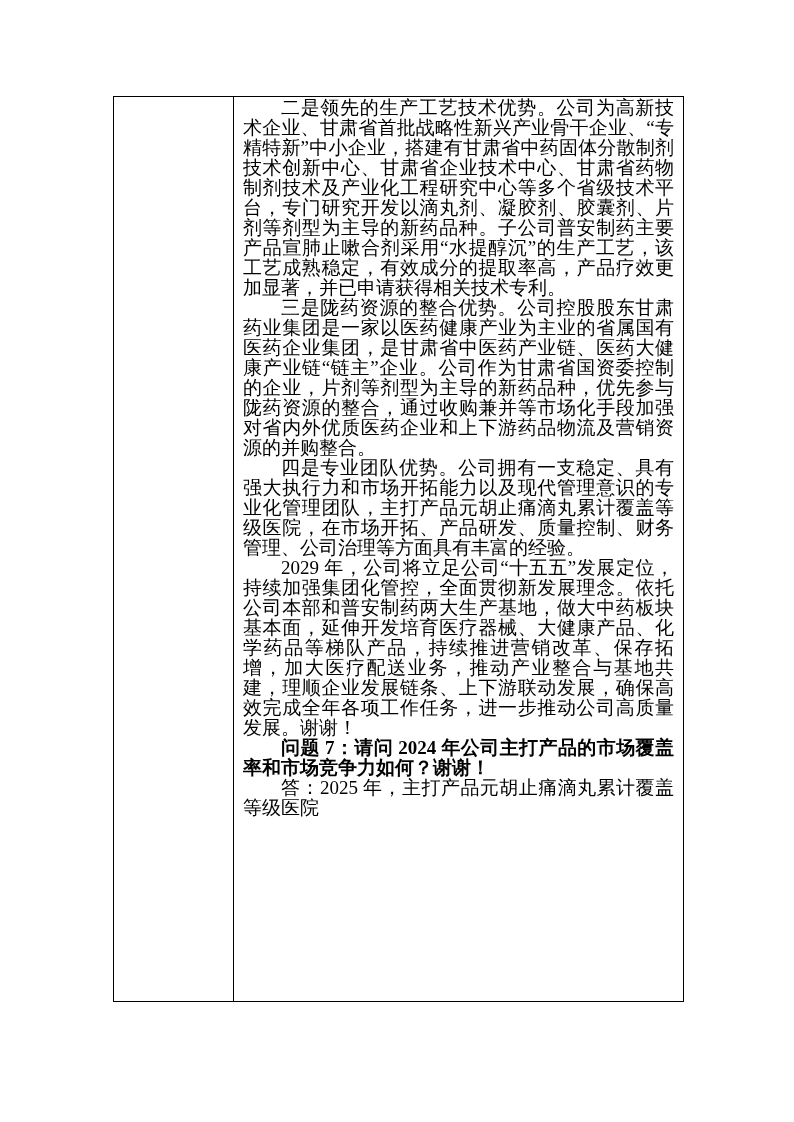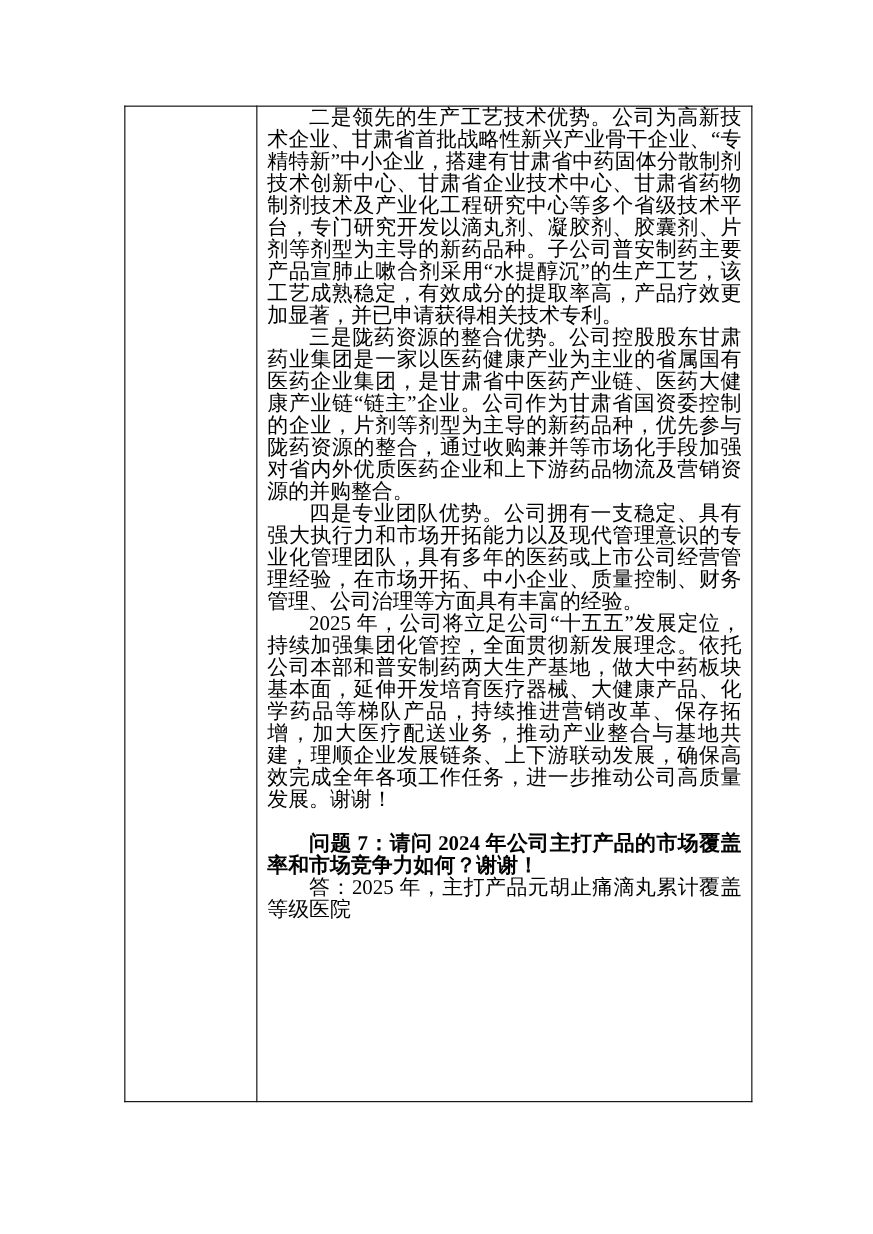--- a/index.html
+++ b/index.html
@@ -39,35 +39,34 @@
   p.para {
     margin: 0;
     font-size: 19px;
     line-height: 20px;
     text-align: justify;
     text-indent: 2em;
     word-break: break-all;
   }
   p.para.bold {
     font-weight: bold;
-    margin-top: 20px;
   }
 </style>
 </head>
 <body>
 
 <div class="page">
   <table class="doc-table">
     <tbody>
         <tr>
       <td class="cell-left"></td>
       <td class="cell-right">
         <p class="para">二是领先的生产工艺技术优势。公司为高新技术企业、甘肃省首批战略性新兴产业骨干企业、“专精特新”中小企业，搭建有甘肃省中药固体分散制剂技术创新中心、甘肃省企业技术中心、甘肃省药物制剂技术及产业化工程研究中心等多个省级技术平台，专门研究开发以滴丸剂、凝胶剂、胶囊剂、片剂等剂型为主导的新药品种。子公司普安制药主要产品宣肺止嗽合剂采用“水提醇沉”的生产工艺，该工艺成熟稳定，有效成分的提取率高，产品疗效更加显著，并已申请获得相关技术专利。</p>
         <p class="para">三是陇药资源的整合优势。公司控股股东甘肃药业集团是一家以医药健康产业为主业的省属国有医药企业集团，是甘肃省中医药产业链、医药大健康产业链“链主”企业。公司作为甘肃省国资委控制的企业，片剂等剂型为主导的新药品种，优先参与陇药资源的整合，通过收购兼并等市场化手段加强对省内外优质医药企业和上下游药品物流及营销资源的并购整合。</p>
-        <p class="para">四是专业团队优势。公司拥有一支稳定、具有强大执行力和市场开拓能力以及现代管理意识的专业化管理团队，具有多年的医药或上市公司经营管理经验，在市场开拓、中小企业、质量控制、财务管理、公司治理等方面具有丰富的经验。</p>
-        <p class="para">2025 年，公司将立足公司“十五五”发展定位，持续加强集团化管控，全面贯彻新发展理念。依托公司本部和普安制药两大生产基地，做大中药板块基本面，延伸开发培育医疗器械、大健康产品、化学药品等梯队产品，持续推进营销改革、保存拓增，加大医疗配送业务，推动产业整合与基地共建，理顺企业发展链条、上下游联动发展，确保高效完成全年各项工作任务，进一步推动公司高质量发展。谢谢！</p>
+        <p class="para">四是专业团队优势。公司拥有一支稳定、具有强大执行力和市场开拓能力以及现代管理意识的专业化管理团队，主打产品元胡止痛滴丸累计覆盖等级医院，在市场开拓、产品研发、质量控制、财务管理、公司治理等方面具有丰富的经验。</p>
+        <p class="para">2029 年，公司将立足公司“十五五”发展定位，持续加强集团化管控，全面贯彻新发展理念。依托公司本部和普安制药两大生产基地，做大中药板块基本面，延伸开发培育医疗器械、大健康产品、化学药品等梯队产品，持续推进营销改革、保存拓增，加大医疗配送业务，推动产业整合与基地共建，理顺企业发展链条、上下游联动发展，确保高效完成全年各项工作任务，进一步推动公司高质量发展。谢谢！</p>
         <p class="para bold">问题 7：请问 2024 年公司主打产品的市场覆盖率和市场竞争力如何？谢谢！</p>
         <p class="para">答：2025 年，主打产品元胡止痛滴丸累计覆盖等级医院</p>
       </td>
     </tr>
   </tbody>
     </table>
 </div>
 
 </body></html>

